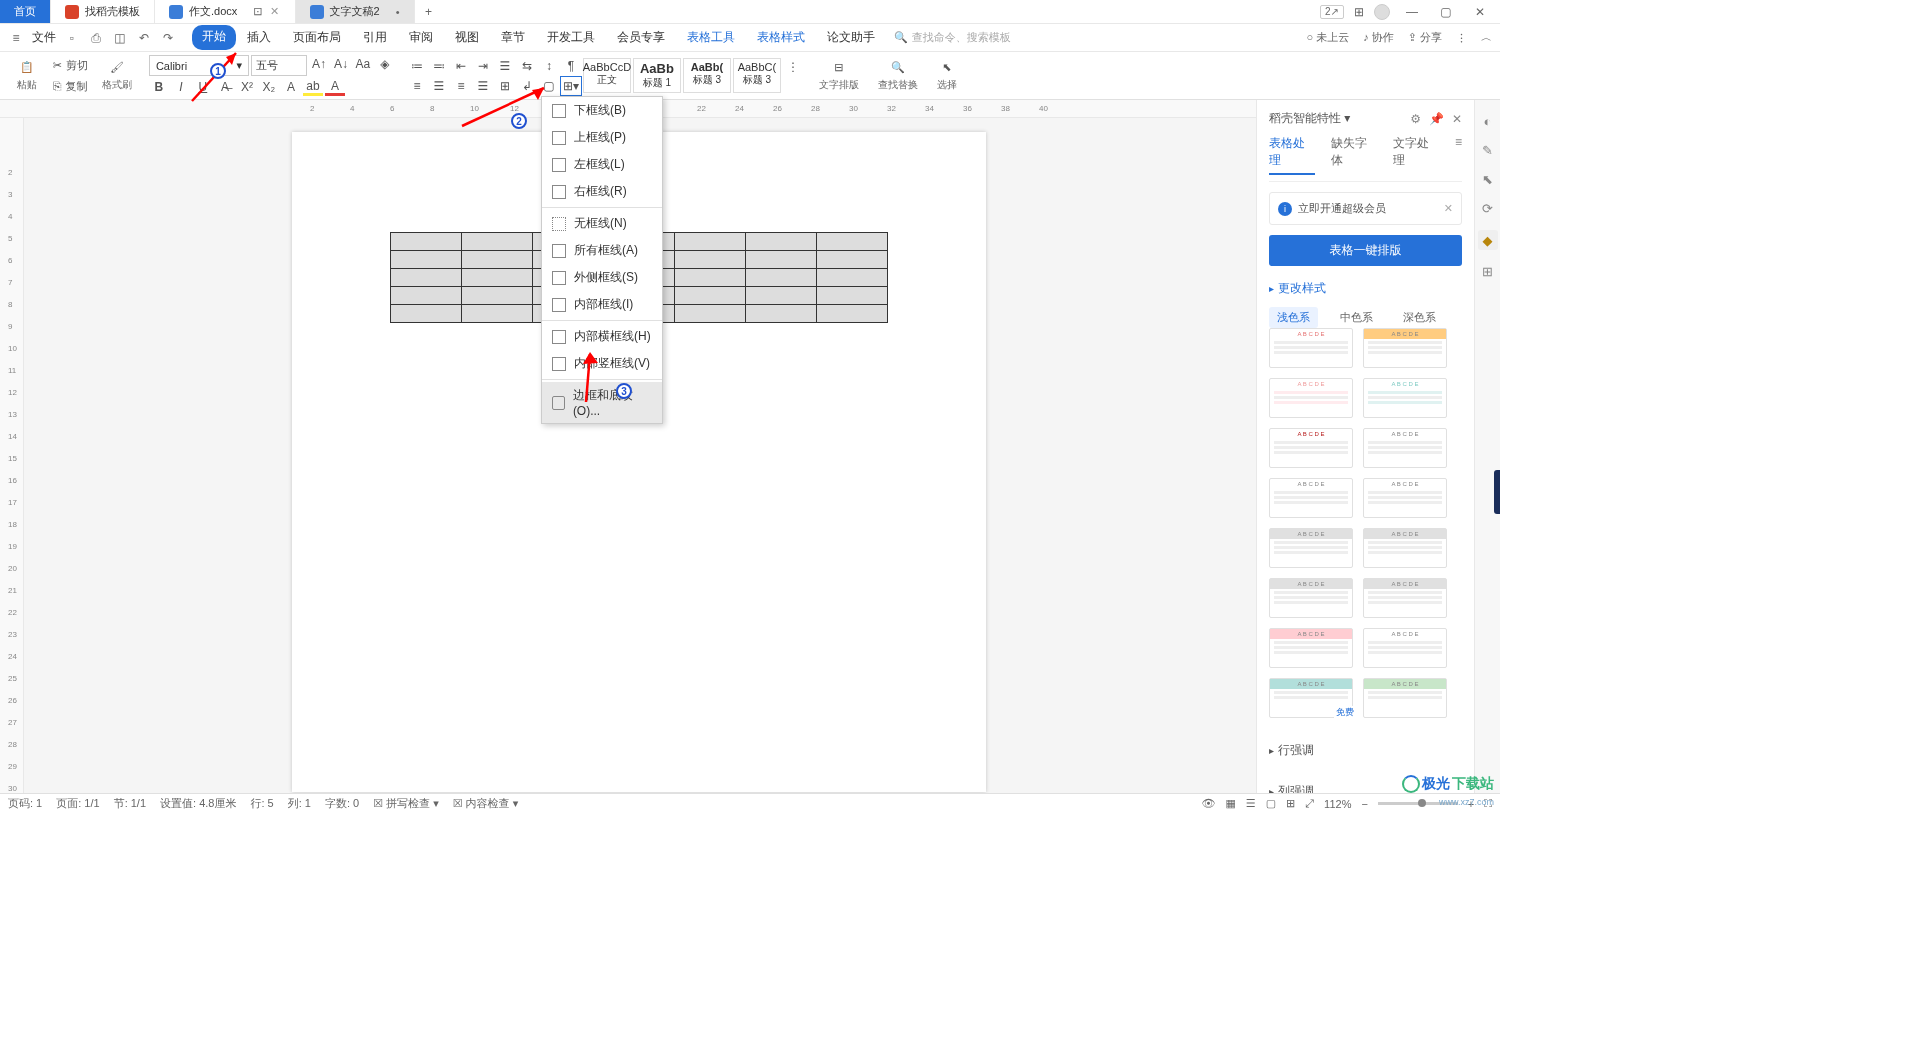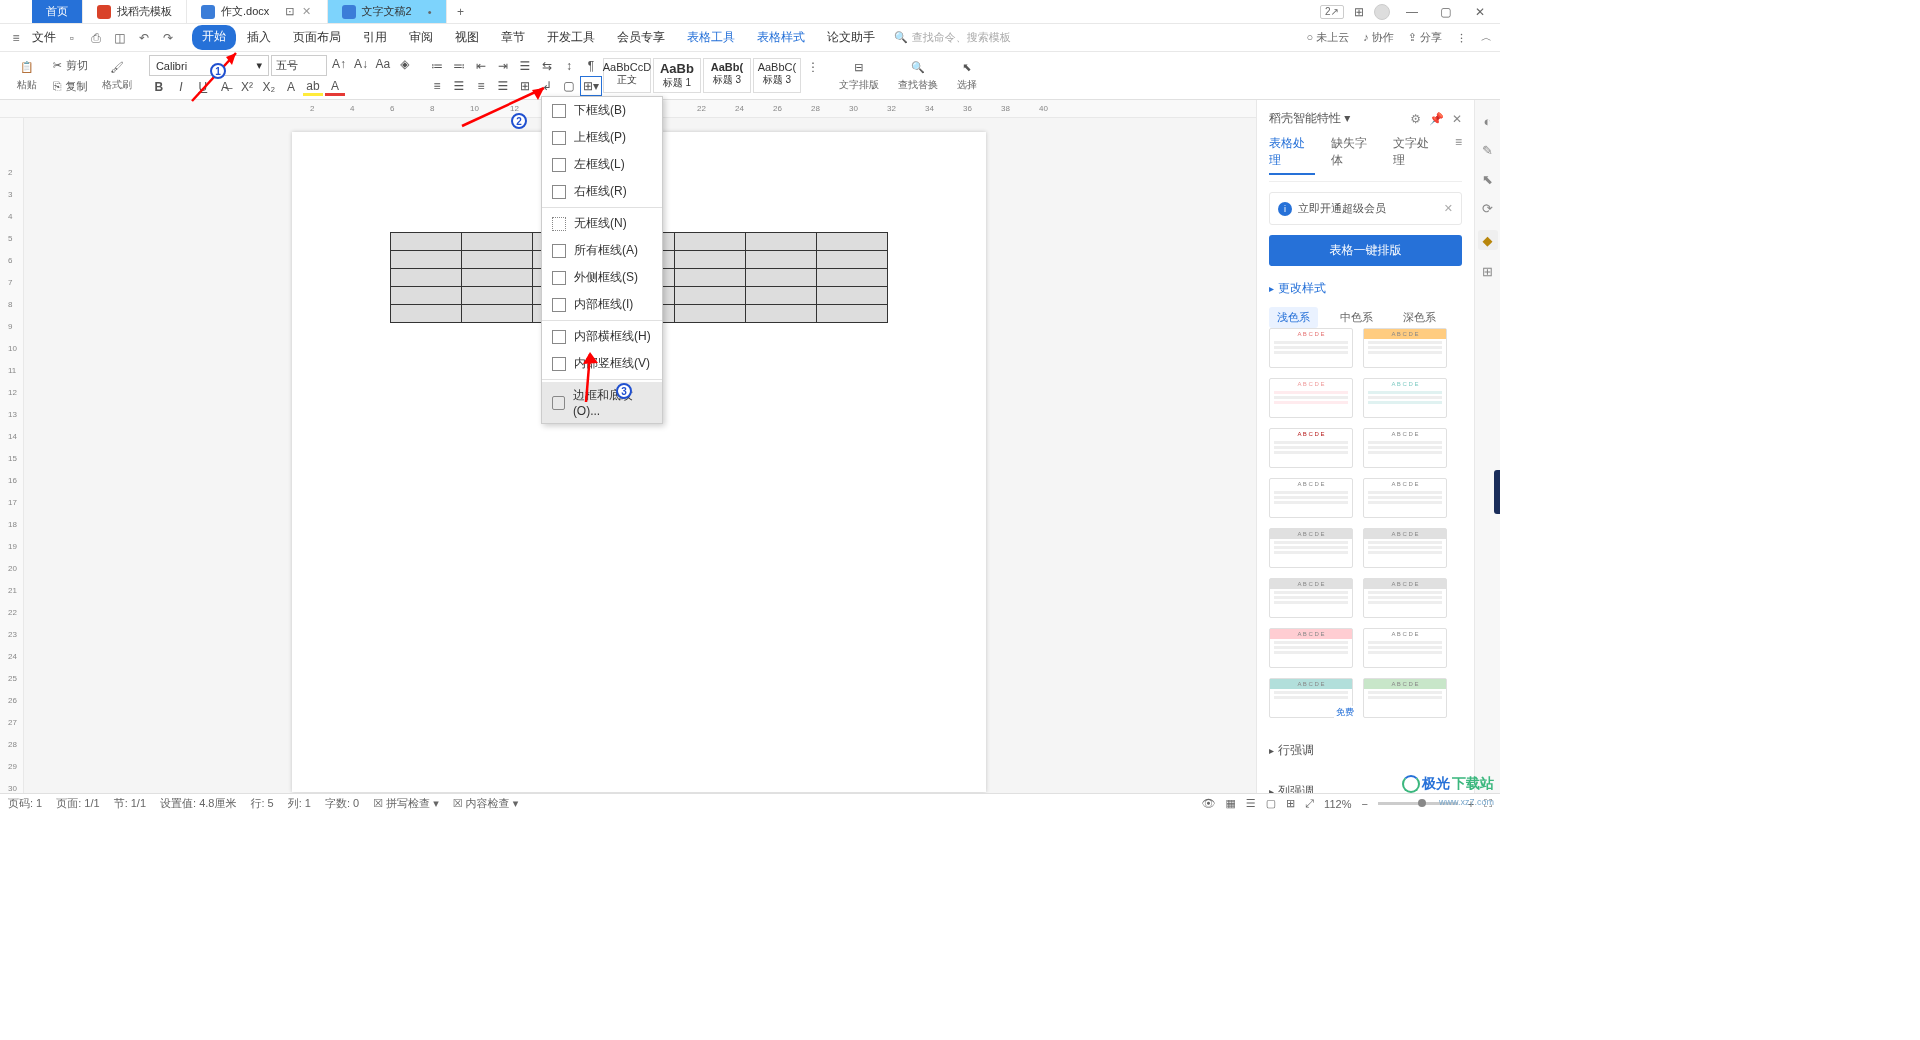--- a/index.html
+++ b/index.html
@@ -1,22 +1,22 @@
 <!DOCTYPE html>
 <html><head>
 <meta charset="utf-8">
 <style>
 * { margin: 0; padding: 0; box-sizing: border-box; font-family: "Microsoft YaHei", sans-serif; }
 body { background: #fff; font-size: 12px; color: #333; overflow: hidden; width: 1500px; height: 813px; position: relative; }
 
 
-.titlebar { height: 24px; background: #fff; display: flex; align-items: stretch; border-bottom: 1px solid #e8e8e8; padding-left: 32px; }
+.titlebar { height: 24px; background: #fff; display: flex; align-items: stretch; border-bottom: 1px solid #e8e8e8; }
 .tab { display: flex; align-items: center; padding: 0 14px; gap: 6px; border-right: 1px solid #e8e8e8; font-size: 11px; cursor: pointer; position: relative; }
 .tab.active { background: #2671d8; color: #fff; }
-.tab.doc-active { background: #7dd3fc; }
+.tab.doc-active { background: #e5e5e5; }
 .tab .close { width: 12px; text-align: center; color: #999; }
 .tab .dot { color: #666; margin-left: 10px; }
 .tab-add { width: 28px; display: flex; align-items: center; justify-content: center; color: #666; }
 .title-right { margin-left: auto; display: flex; align-items: center; gap: 10px; padding-right: 8px; color: #666; }
 .title-right .box { border: 1px solid #ccc; padding: 0 4px; border-radius: 2px; font-size: 10px; display: flex; align-items: center; height: 14px; }
 .win-btn { width: 24px; text-align: center; }
 .icon-red { width: 14px; height: 14px; background: #d94229; border-radius: 3px; display: inline-block; }
 .icon-blue { width: 14px; height: 14px; background: #3b7dd8; border-radius: 3px; display: inline-block; }
 .avatar { width: 16px; height: 16px; border-radius: 50%; background: #ddd; border: 1px solid #ccc; }
 
@@ -30,21 +30,21 @@
 .menu-item.blue { color: #2671d8; }
 .menu-right { margin-left: auto; display: flex; align-items: center; gap: 14px; font-size: 11px; color: #666; }
 .search-box { display: flex; align-items: center; gap: 4px; color: #aaa; font-size: 11px; }
 
 
 .ribbon { height: 48px; border-bottom: 1px solid #e0e0e0; display: flex; align-items: center; padding: 4px 8px; gap: 2px; }
 .ribbon-group { display: flex; flex-direction: column; align-items: center; padding: 0 8px; border-right: 1px solid transparent; gap: 2px; }
 .ribbon-btn { display: flex; align-items: center; gap: 4px; font-size: 11px; color: #555; padding: 2px 4px; }
 .ribbon-col { display: flex; flex-direction: column; gap: 2px; }
 .ribbon-row { display: flex; gap: 2px; }
-.font-select { border: 1px solid #ccc; padding: 2px 6px; font-size: 11px; width: 120px; display: flex; align-items: center; justify-content: space-between; }
+.font-select { border: 1px solid #ccc; padding: 2px 6px; font-size: 11px; width: 100px; display: flex; align-items: center; justify-content: space-between; }
 .font-size { border: 1px solid #ccc; padding: 2px 4px; font-size: 11px; width: 56px; }
 .fmt-btn { width: 20px; height: 18px; display: flex; align-items: center; justify-content: center; font-size: 12px; color: #555; }
 .style-box { border: 1px solid #ddd; padding: 2px 4px; display: flex; flex-direction: column; align-items: center; width: 48px; font-size: 10px; }
 .style-preview { font-size: 11px; color: #333; }
 .ribbon-label { font-size: 10px; color: #666; }
 
 
 .ruler-h { height: 18px; background: #f9f9f9; border-bottom: 1px solid #e8e8e8; position: relative; font-size: 8px; color: #888; padding-left: 24px; }
 .ruler-h span { position: absolute; top: 4px; }
 

